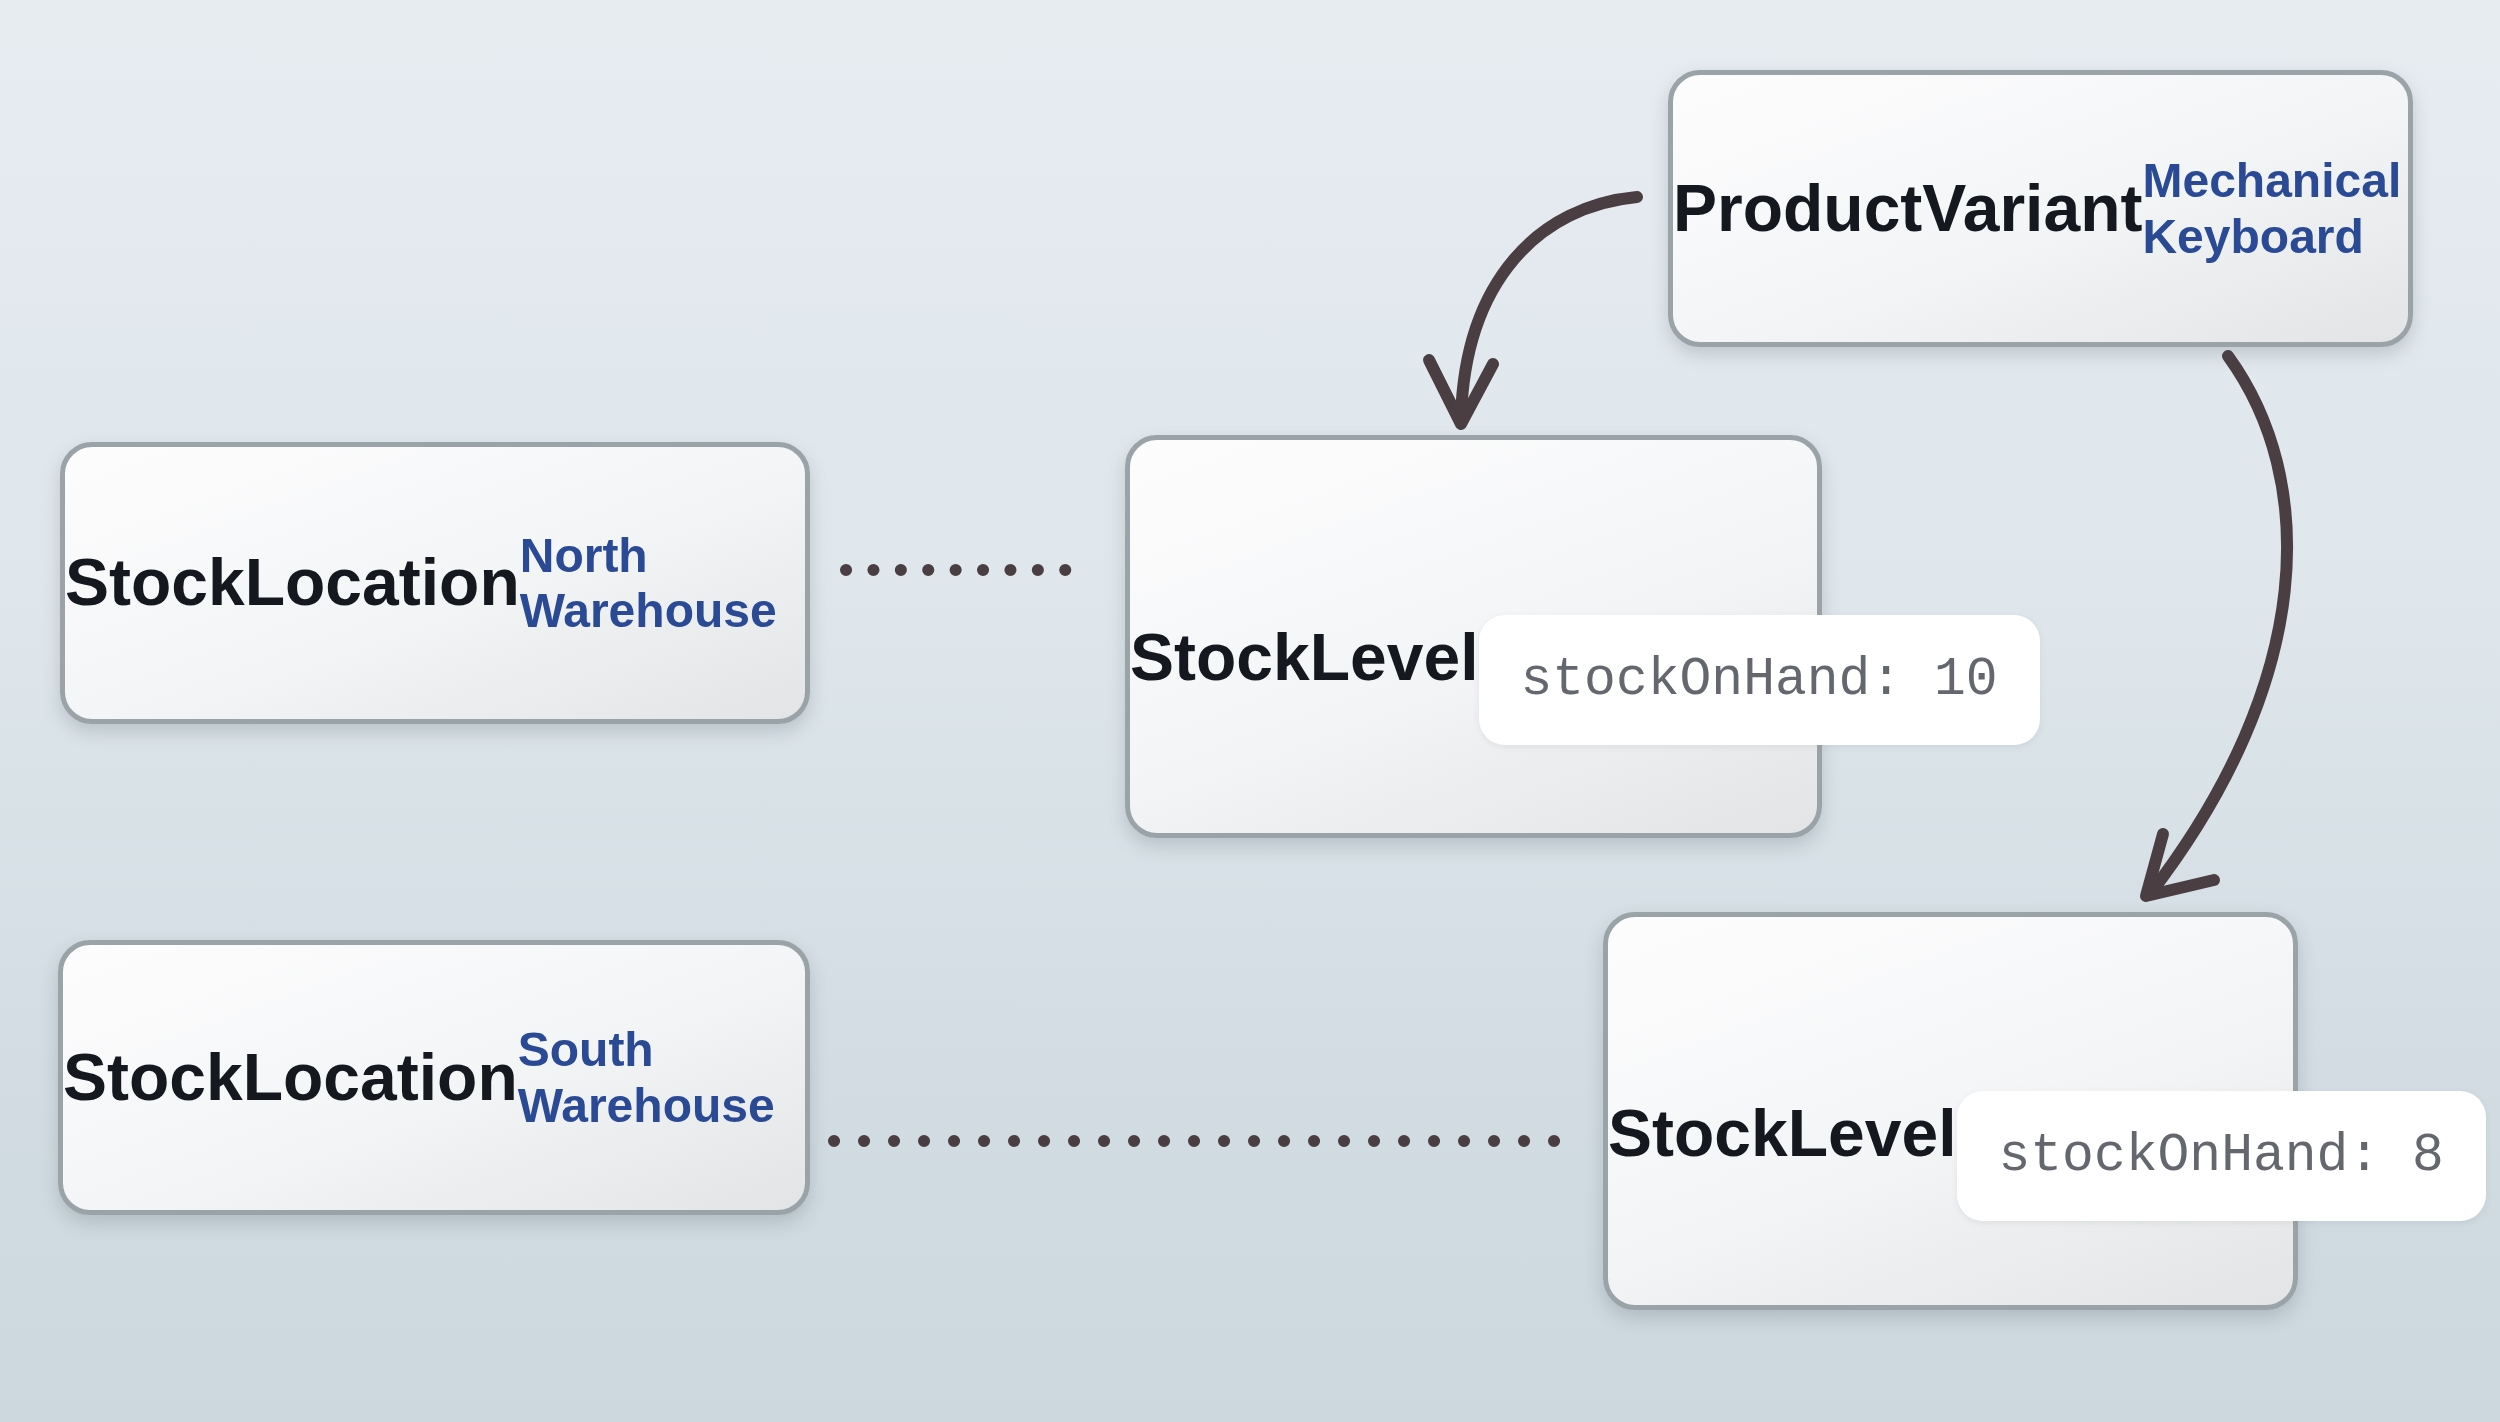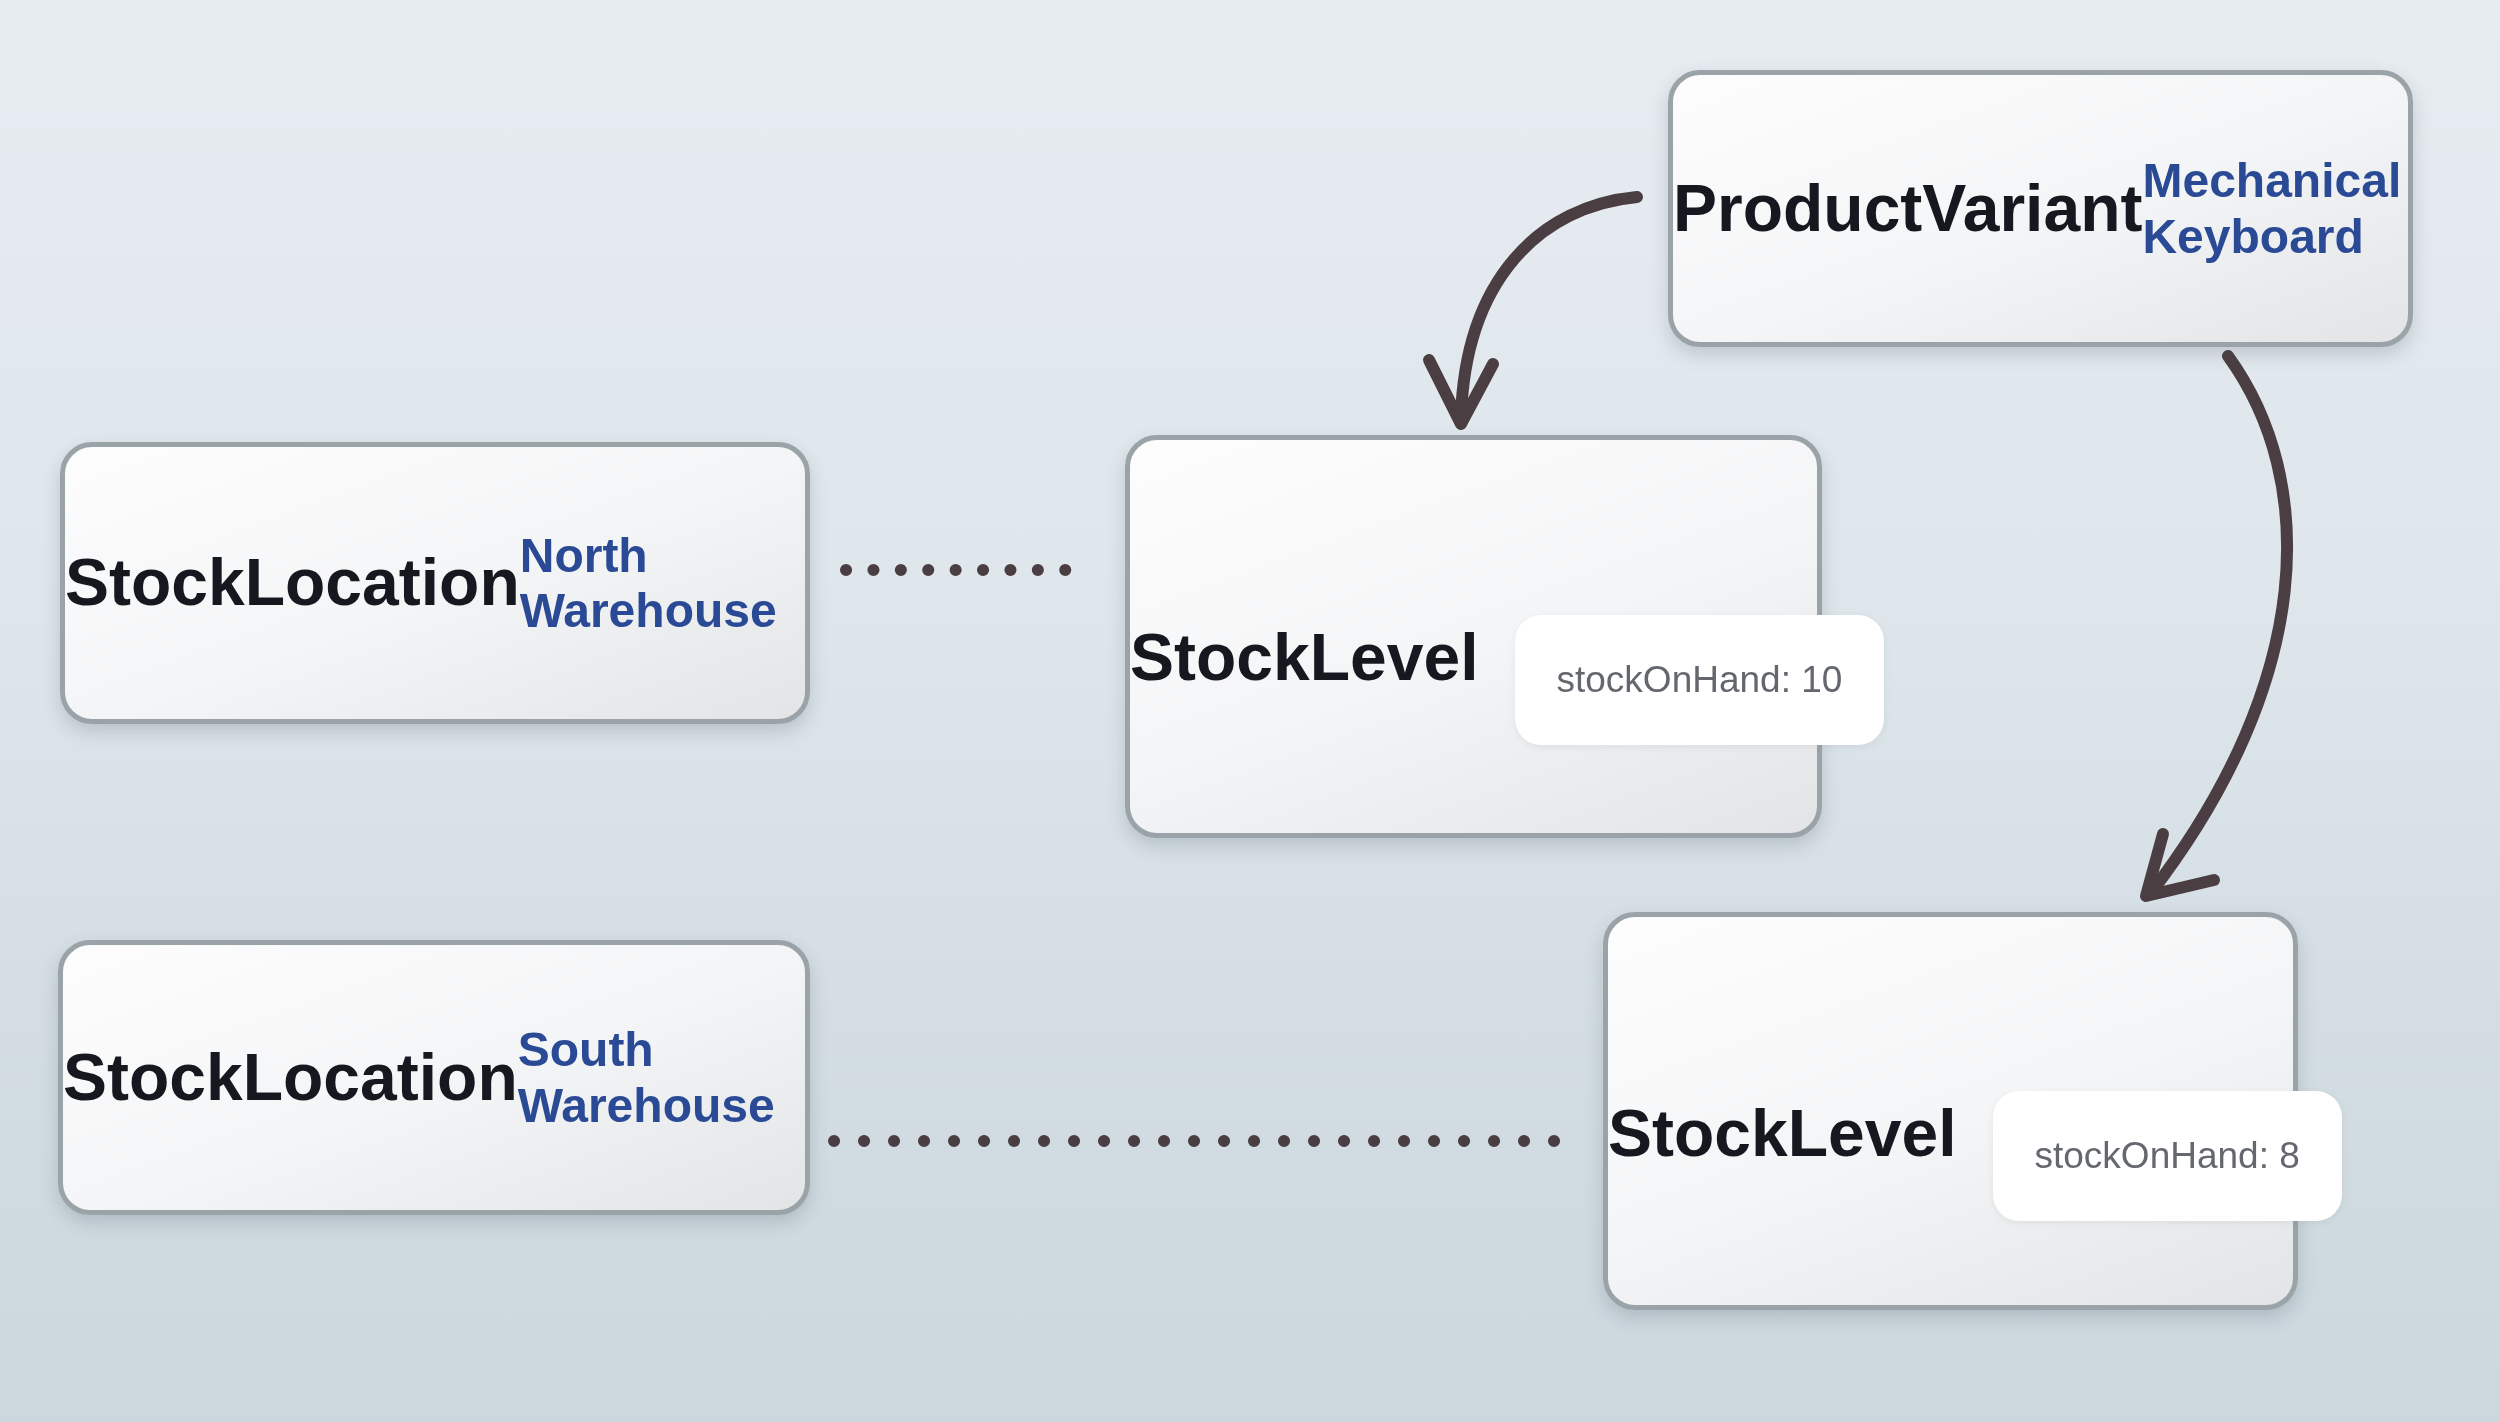--- a/index.html
+++ b/index.html
@@ -21,21 +21,20 @@
     background: linear-gradient(160deg, #fdfdfe 0%, #f4f5f6 52%, #e2e4e5 100%);
     box-shadow: 0 8px 18px rgba(70, 82, 92, 0.22);
     display: flex;
     flex-direction: row;
     align-items: center;
     justify-content: center;
   }
 
   .node--titled {
     justify-content: flex-start;
-    gap: 36px;
   }
 
   .node-title {
     font-size: 66px;
     font-weight: bold;
     color: #15181f;
     letter-spacing: 0px;
     line-height: 1.15;
   }
 
@@ -51,22 +50,22 @@
   .code-panel {
     margin-top: 44px;
     background: #ffffff;
     border-radius: 26px;
     padding: 26px 42px;
     width: max-content;
     box-shadow: 0 2px 6px rgba(90, 100, 110, 0.10);
   }
 
   .code-line {
-    font-family: Liberation Sans, sans-serif;
-    font-size: 37px;
+    font-family: Liberation Mono, monospace;
+    font-size: 53px;
     line-height: 78px;
     color: #64686e;
     white-space: pre;
   }
 
   
   #node-product-variant      { left: 1668px; top:  70px;  width: 745px; height: 277px; }
   #node-stock-level-north    { left: 1125px; top: 435px;  width: 697px; height: 403px; padding-top: 42px; }
   #node-stock-location-north { left:   60px; top: 442px;  width: 750px; height: 282px; }
   #node-stock-location-south { left:   58px; top: 940px;  width: 752px; height: 275px; }

